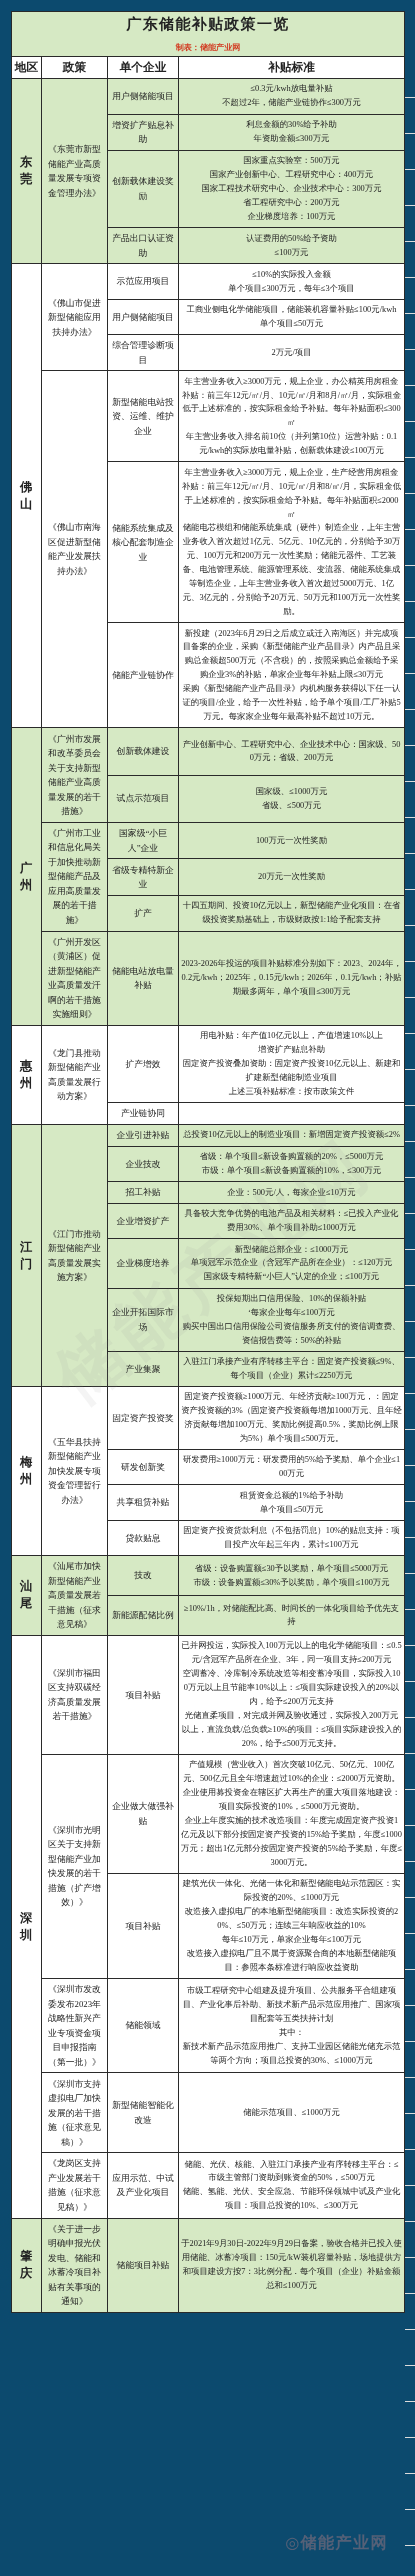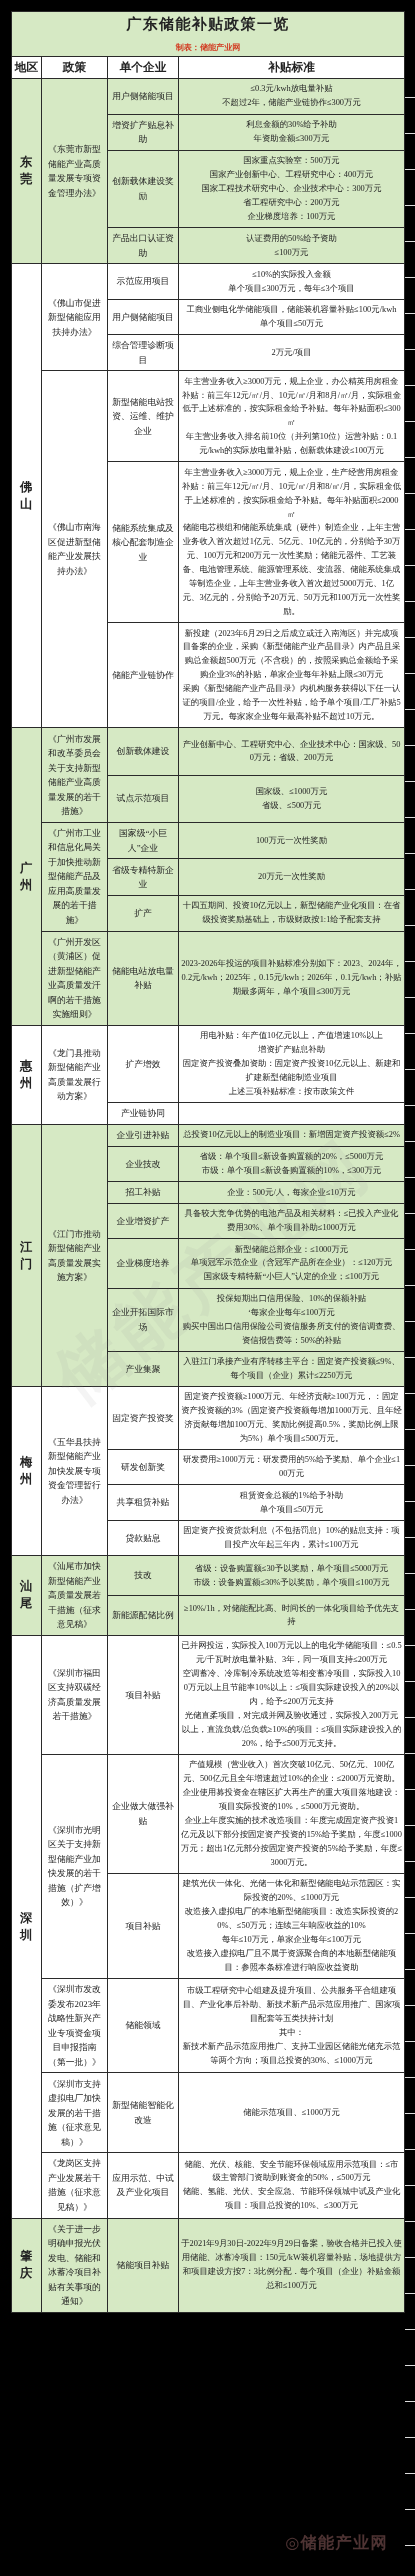--- a/index.html
+++ b/index.html
@@ -1,16 +1,16 @@
 <!DOCTYPE html>
 <html style="font-size:10.4px"><head>
 <meta charset="utf-8">
 <style>
   html,body{margin:0;padding:0;background:#ffffff;}
-  .viewport{position:relative;width:416px;height:2576px;overflow:hidden;background:#000000;
+  .viewport{position:relative;width:416px;height:2576px;overflow:hidden;background:#0c4a6e;
     font-family:"Liberation Serif","DejaVu Serif",serif;color:#232323;}
   .sheet{position:absolute;left:11px;top:11px;}
   table.policy{border-collapse:collapse;width:394px;table-layout:fixed;}
   table.policy td,table.policy th{border:0.6px solid #2a2a2a;vertical-align:middle;
     text-align:center;padding:3.2px 1.9px;word-break:break-all;}
   table.policy{border:1.3px solid #161616;}
   tr.region-start td{border-top:1.3px solid #161616;}
   .title-cell{padding:5.8px 2.6px 4.5px 2.6px;}
   .main-title{font-size:15px;font-weight:bold;letter-spacing:1.3px;line-height:1.3;}
   .byline{font-size:8.1px;font-weight:bold;margin-top:7px;}
@@ -281,21 +281,21 @@
             <td class="type-cell green">新能源配储比例</td>
             <td class="std-cell green">
               <div class="std-line">≥10%/1h，对储能配比高、时间长的一体化项目给予优先支持</div>
             </td>
           </tr>
           <tr class="white region-start">
             <td class="region-cell white" rowspan="6">深圳</td>
             <td class="policy-cell white" rowspan="1">《深圳市福田区支持双碳经济高质量发展若干措施》</td>
             <td class="type-cell white">项目补贴</td>
             <td class="std-cell white">
-              <div class="std-line">已并网投运，实际投入100万元以上的电化学储能项目：≤0.5元/千瓦时放电量补贴、3年，同一项目支持≤200万元</div>
+              <div class="std-line">已并网投运，实际投入100万元以上的电化学储能项目：≤0.5元/含冠军产品所在企业、3年，同一项目支持≤200万元</div>
               <div class="std-line">空调蓄冷、冷库制冷系统改造等相变蓄冷项目，实际投入100万元以上且节能率10%以上：≤项目实际建设投入的20%以内，给予≤200万元支持</div>
               <div class="std-line">光储直柔项目，对完成并网及验收通过，实际投入200万元以上，直流负载/总负载≥10%的项目：≤项目实际建设投入的20%，给予≤500万元支持。</div>
             </td>
           </tr>
           <tr class="white">
             <td class="policy-cell white" rowspan="2">《深圳市光明区关于支持新型储能产业加快发展的若干措施（扩产增效）》</td>
             <td class="type-cell white">企业做大做强补贴</td>
             <td class="std-cell white">
               <div class="std-line">产值规模（营业收入）首次突破10亿元、50亿元、100亿元、500亿元且全年增速超过10%的企业：≤2000万元资助。</div>
               <div class="std-line">企业使用募投资金在辖区扩大再生产的重大项目落地建设：项目实际投资的10%，≤5000万元资助。</div>
@@ -324,21 +324,21 @@
             <td class="policy-cell white" rowspan="1">《深圳市支持虚拟电厂加快发展的若干措施（征求意见稿）》</td>
             <td class="type-cell white">新型储能智能化改造</td>
             <td class="std-cell white">
               <div class="std-line">储能示范项目、≤1000万元</div>
             </td>
           </tr>
           <tr class="white">
             <td class="policy-cell white" rowspan="1">《龙岗区支持产业发展若干措施（征求意见稿）》</td>
             <td class="type-cell white">应用示范、中试及产业化项目</td>
             <td class="std-cell white">
-              <div class="std-line">储能、光伏、核能、安全节能环保领域应用示范项目：≤市级主管部门资助到账资金的50%，≤500万元</div>
+              <div class="std-line">储能、光伏、核能、入驻江门承接产业有序转移主平台：≤市级主管部门资助到账资金的50%，≤500万元</div>
               <div class="std-line">储能、氢能、光伏、安全应急、节能环保领城中试及产业化项目：项目总投资的10%、≤300万元</div>
             </td>
           </tr>
           <tr class="green region-start">
             <td class="region-cell green" rowspan="1">肇庆</td>
             <td class="policy-cell green" rowspan="1">《关于进一步明确申报光伏发电、储能和冰蓄冷项目补贴有关事项的通知》</td>
             <td class="type-cell green">储能项目补贴</td>
             <td class="std-cell green">
               <div class="std-line">于2021年9月30日-2022年9月29日备案，验收合格并已投入使用储能、冰蓄冷项目：150元/kW装机容量补贴，场地提供方和项目建设方按7：3比例分配．每个项目（企业）补贴金额总和≤100万元</div>
             </td>

